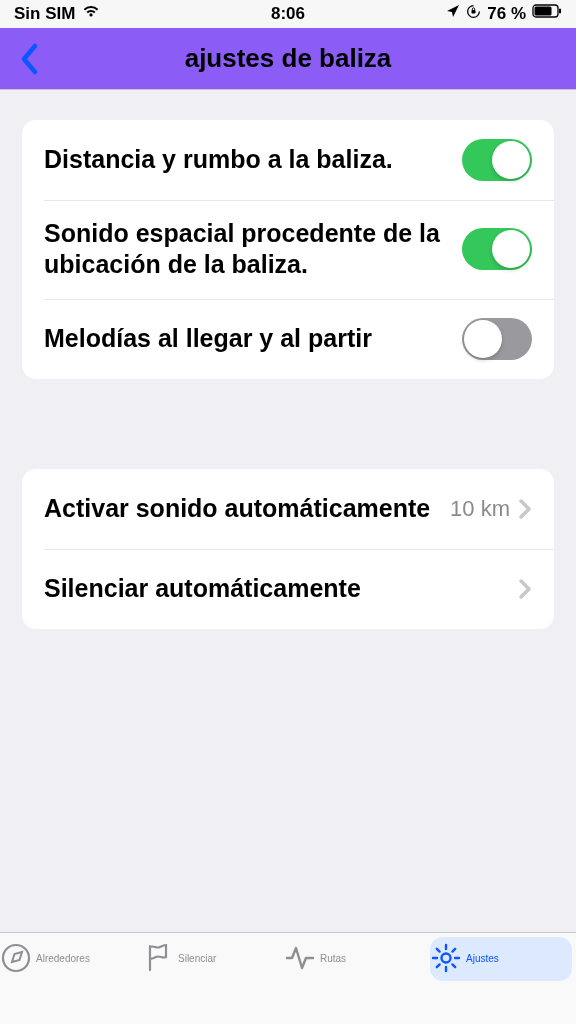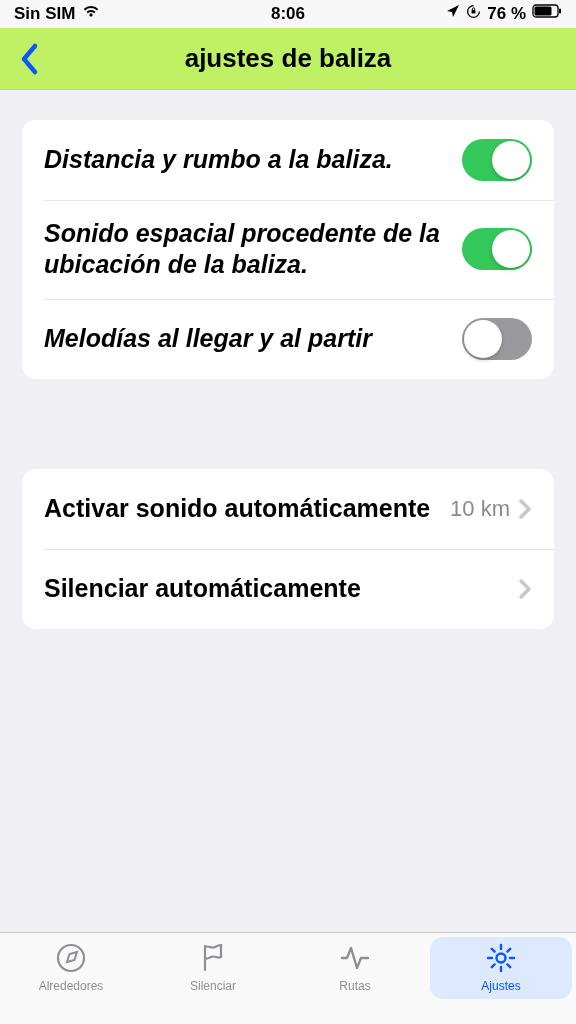--- a/index.html
+++ b/index.html
@@ -40,21 +40,21 @@
       transform: translateX(-50%);
       font-weight: 600;
     }
     .wifi-icon, .loc-icon, .lock-icon, .battery-icon {
       display: inline-flex;
       align-items: center;
     }
     
     .nav-header {
       height: 62px;
-      background: #bef264;
+      background: #8b5cf6;
       border-bottom: 1px solid #c7c7cc;
       display: flex;
       align-items: center;
       position: relative;
       padding: 0 8px;
     }
     .back-button {
       width: 44px;
       height: 44px;
       display: flex;
@@ -74,21 +74,20 @@
     .content {
       flex: 1;
       overflow-y: auto;
       padding: 0;
     }
     .section {
       margin: 30px 22px 0;
     }
     .section:first-child {
       margin-top: 30px;
-      font-style: italic;
     }
     .section-header {
       font-size: 22px;
       font-weight: 400;
       color: #8a8a8e;
       text-transform: uppercase;
       letter-spacing: 0.3px;
       margin: 0 10px 12px;
       line-height: 1.3;
     }
@@ -167,25 +166,24 @@
       background: #f9f9f9;
       border-top: 1px solid #c7c7cc;
       display: flex;
       justify-content: space-around;
       align-items: flex-start;
       padding-top: 8px;
     }
     .tab {
       flex: 1;
       display: flex;
-      flex-direction: column;
       align-items: center;
       gap: 4px;
       color: #8e8e93;
-      font-size: 12px;
+      font-size: 10px;
       font-weight: 500;
     }
     .tab.active {
       color: #0b57ff;
       background: #dce9ff;
       border-radius: 13px;
       padding: 4px 0 6px;
       margin: -4px 4px 0;
     }
     .tab-icon {

